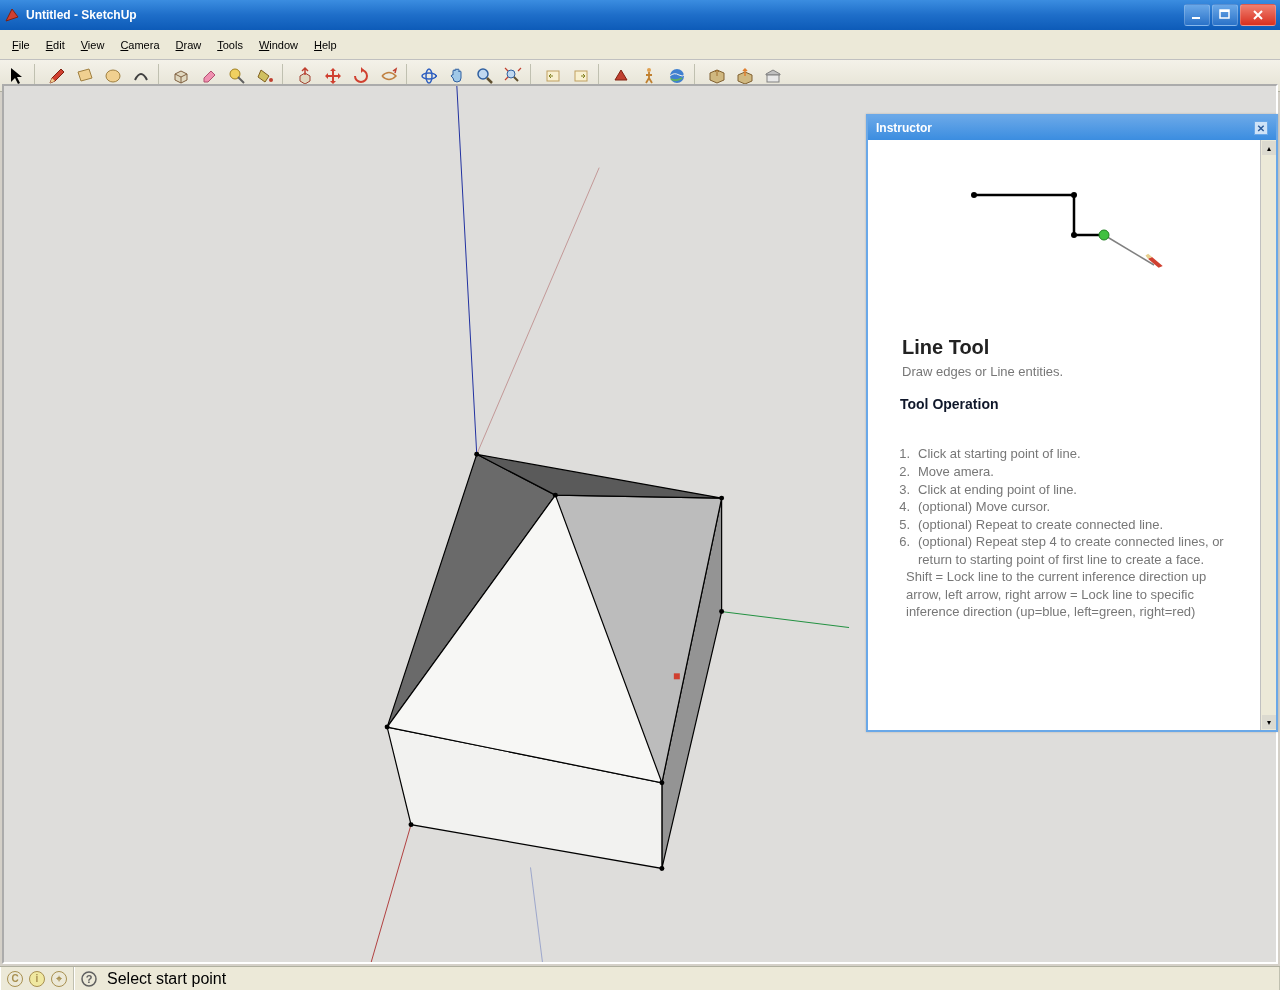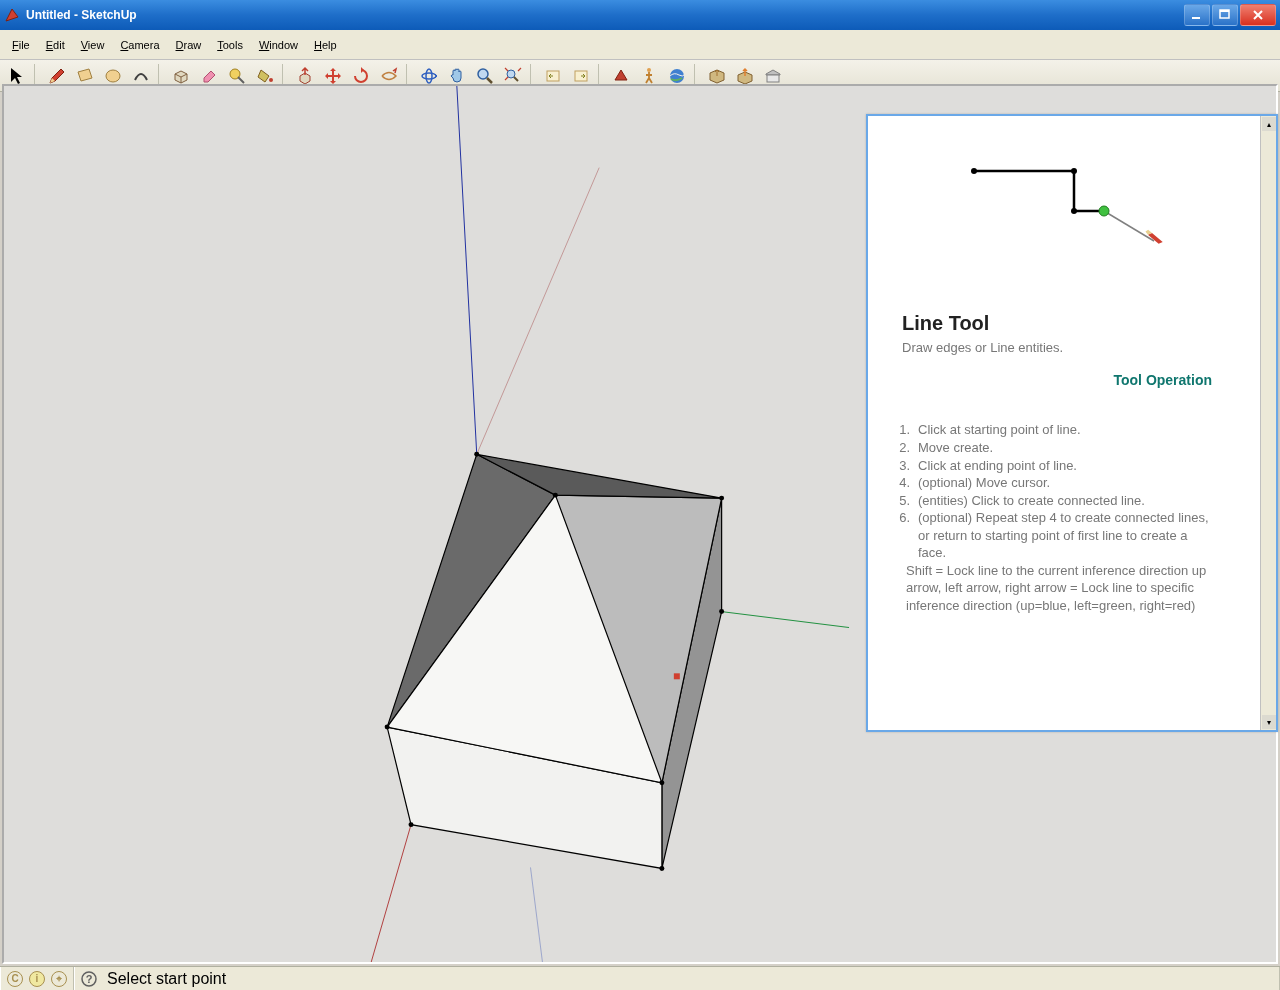--- a/index.html
+++ b/index.html
@@ -34,23 +34,23 @@
 .instructor .panel-title { height: 24px; background: linear-gradient(to bottom,#6aa8e8,#3b8de0); color: white; font-weight: bold; font-size: 12px; display: flex; align-items: center; padding: 0 8px; }
 .instructor .panel-title .spacer { flex: 1; }
 .instructor .panel-title .close-x { width: 14px; height: 14px; color: #2a5a9a; background: #cfe3f7; display: flex; align-items: center; justify-content: center; font-weight: bold; font-size: 10px; border: 1px solid #6aa8e8; }
 .instructor .panel-body { flex: 1; display:flex; }
 .instructor .panel-content { flex:1; padding: 0; overflow: hidden; }
 .instructor .panel-scroll { width: 16px; background: #ece9d8; border-left: 1px solid #c0c0c0; position: relative; }
 .instructor .scroll-arrow { position: absolute; left: 1px; width: 14px; height: 14px; background: #dcdad0; font-size: 8px; display:flex;align-items:center;justify-content:center; }
 .instructor .scroll-arrow.up { top: 1px; }
 .instructor .scroll-arrow.down { bottom: 1px; }
 .instructor .panel-anim { height: 190px; background: white; display:flex; align-items:center; justify-content:center; }
-.instructor .txt { padding: 4px 48px 4px 34px; color: #777; font-size: 13px; line-height: 1.35; }
+.instructor .txt { padding: 4px 16px 4px 34px; color: #777; font-size: 13px; line-height: 1.35; }
 .instructor h2 { font-size: 20px; font-weight: bold; color: #222; margin-bottom: 2px; }
-.instructor h3 { font-size: 14px; font-weight: bold; color: #0f766e; margin: 14px 0 4px -2px; text-align: right; }
+.instructor h3 { font-size: 14px; font-weight: bold; color: #0f172a; margin: 14px 0 4px -2px; }
 .instructor ol { list-style: none; counter-reset: step; margin-left: -12px; margin-top: 32px; }
 .instructor ol li { counter-increment: step; padding-left: 28px; position: relative; }
 .instructor ol li::before { content: counter(step) "."; position: absolute; left: 0; width: 20px; text-align:right; color: #777;}
 
 
 .statusbar { position: absolute; left: 0; right: 0; bottom: 0; height: 24px; background: #ece9d8; border-top: 1px solid #b0b0a0; display: flex; align-items: center; }
 .status-section { display: flex; align-items: center; height: 100%; padding: 0 6px; border-right: 1px solid #c0c0b0; border-left: 1px solid #fff; gap:6px; }
 .status-icon-circle { width: 16px; height: 16px; border-radius: 50%; border: 1.5px solid #a89050; display:flex;align-items:center;justify-content:center;color:#a89050;font-weight:bold;font-size:10px; }
 .status-section.hint { flex: 1; font-size: 12px; gap:10px; }
 .status-label { padding: 0 8px; }
@@ -279,20 +279,25 @@
     <circle cx="720" cy="414" r="2.5" fill="black"></circle>
     <circle cx="720" cy="528" r="2.5" fill="black"></circle>
     <circle cx="384" cy="644" r="2.5" fill="black"></circle>
     <circle cx="660" cy="700" r="2.5" fill="black"></circle>
     <circle cx="660" cy="786" r="2.5" fill="black"></circle>
     <circle cx="408" cy="742" r="2.5" fill="black"></circle>
   </svg>
 </div>
 
 <div class="instructor">
+  <div class="panel-title">
+    <span>Instructor</span>
+    <span class="spacer"></span>
+    <span class="close-x">✕</span>
+  </div>
   <div class="panel-body">
     <div class="panel-content">
       <div class="panel-anim">
         <svg width="260" height="140" viewBox="0 0 260 140">
           <polyline points="40,30 140,30 140,70 170,70" fill="none" stroke="black" stroke-width="2.5"></polyline>
           <line x1="170" y1="70" x2="220" y2="100" stroke="#808080" stroke-width="1.5"></line>
           <circle cx="40" cy="30" r="3" fill="black"></circle>
           <circle cx="140" cy="30" r="3" fill="black"></circle>
           <circle cx="140" cy="70" r="3" fill="black"></circle>
           <circle cx="170" cy="70" r="5" fill="#40c040" stroke="#208020"></circle>
@@ -301,24 +306,24 @@
             <path d="M-5 0 L0 0 L-2 4 L-6 3 Z" fill="#e8d090"></path>
           </g>
         </svg>
       </div>
       <div class="txt">
         <h2>Line Tool</h2>
         <div>Draw edges or Line entities.</div>
         <h3>Tool Operation</h3>
         <ol>
           <li>Click at starting point of line.</li>
-          <li>Move create.</li>
+          <li>Move amera.</li>
           <li>Click at ending point of line.</li>
           <li>(optional) Move cursor.</li>
-          <li>(entities) Click to create connected line.</li>
+          <li>(optional) Repeat to create connected line.</li>
           <li>(optional) Repeat step 4 to create connected lines, or return to starting point of first line to create a face.</li>
         </ol>
         <div style="padding-left:4px">Shift = Lock line to the current inference direction up arrow, left arrow, right arrow = Lock line to specific inference direction (up=blue, left=green, right=red)</div>
       </div>
     </div>
     <div class="panel-scroll">
       <div class="scroll-arrow up">▴</div>
       <div class="scroll-arrow down">▾</div>
     </div>
   </div>

